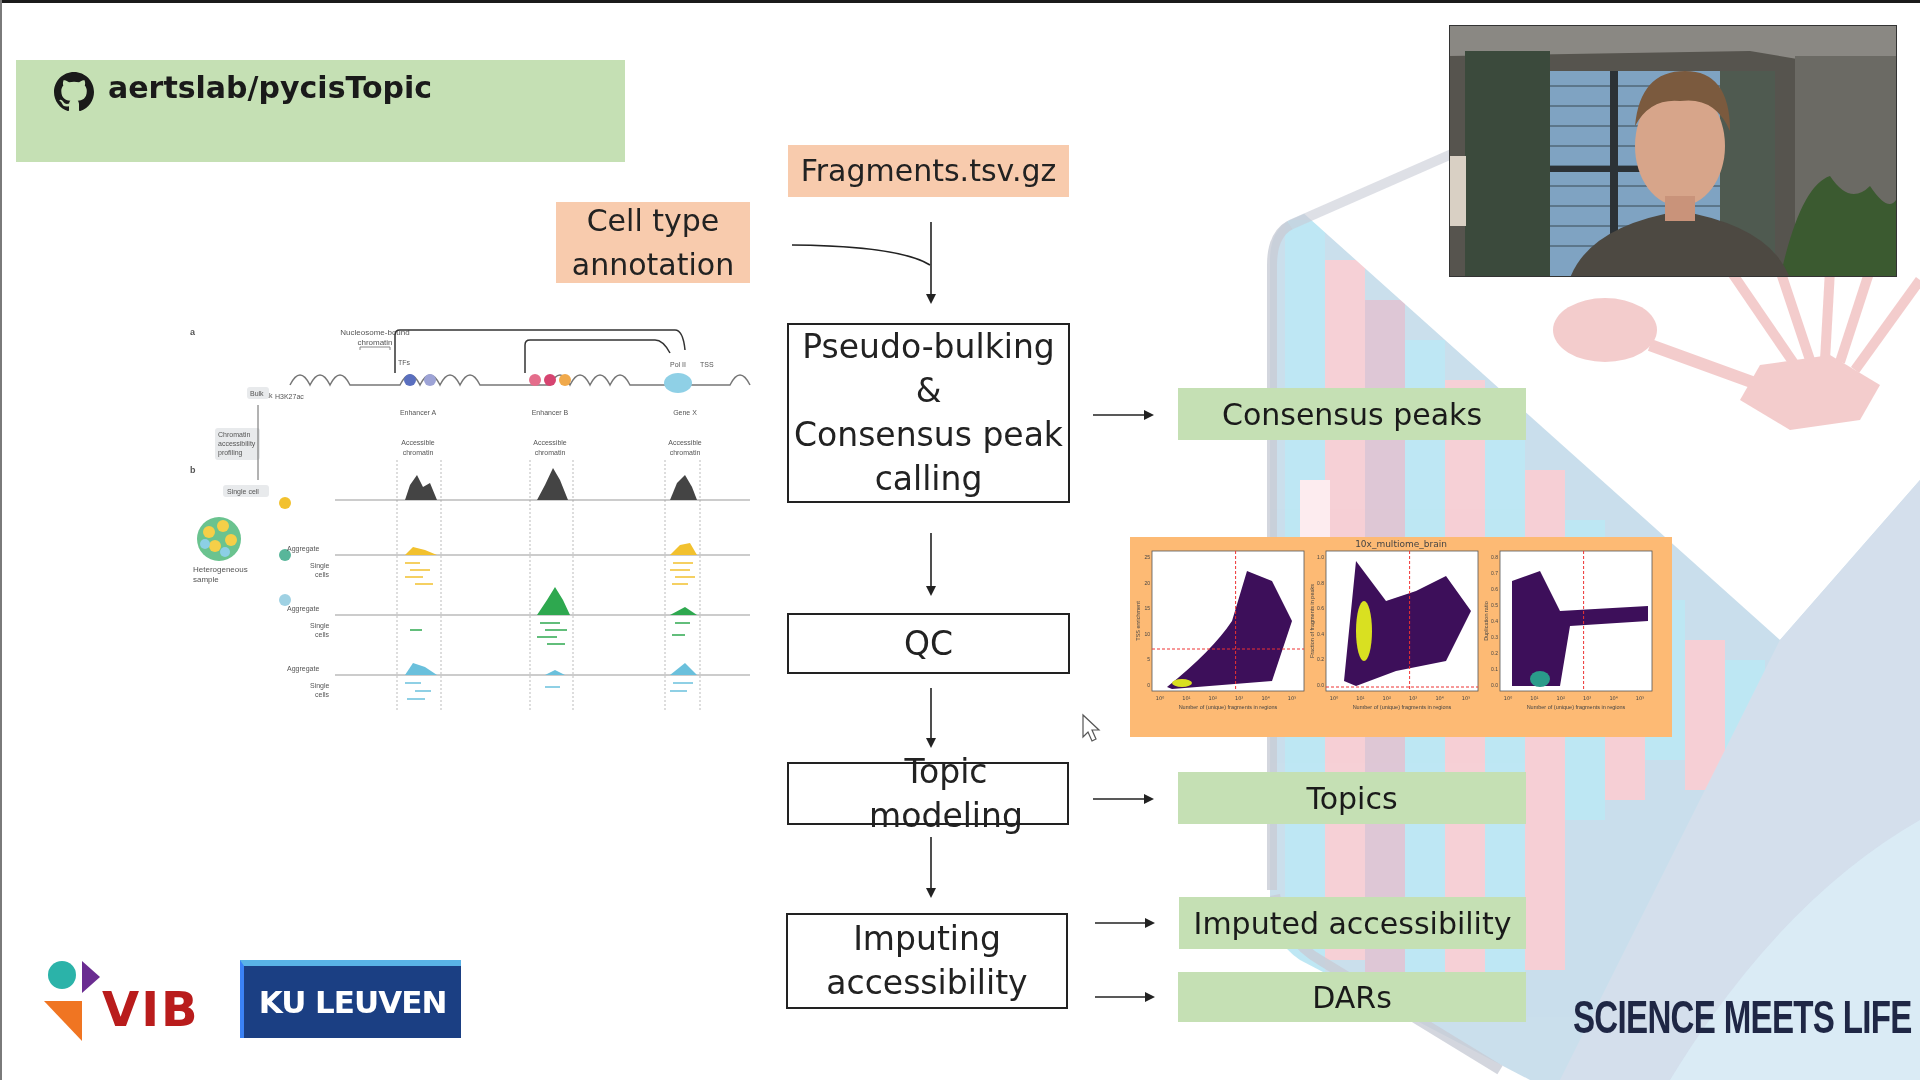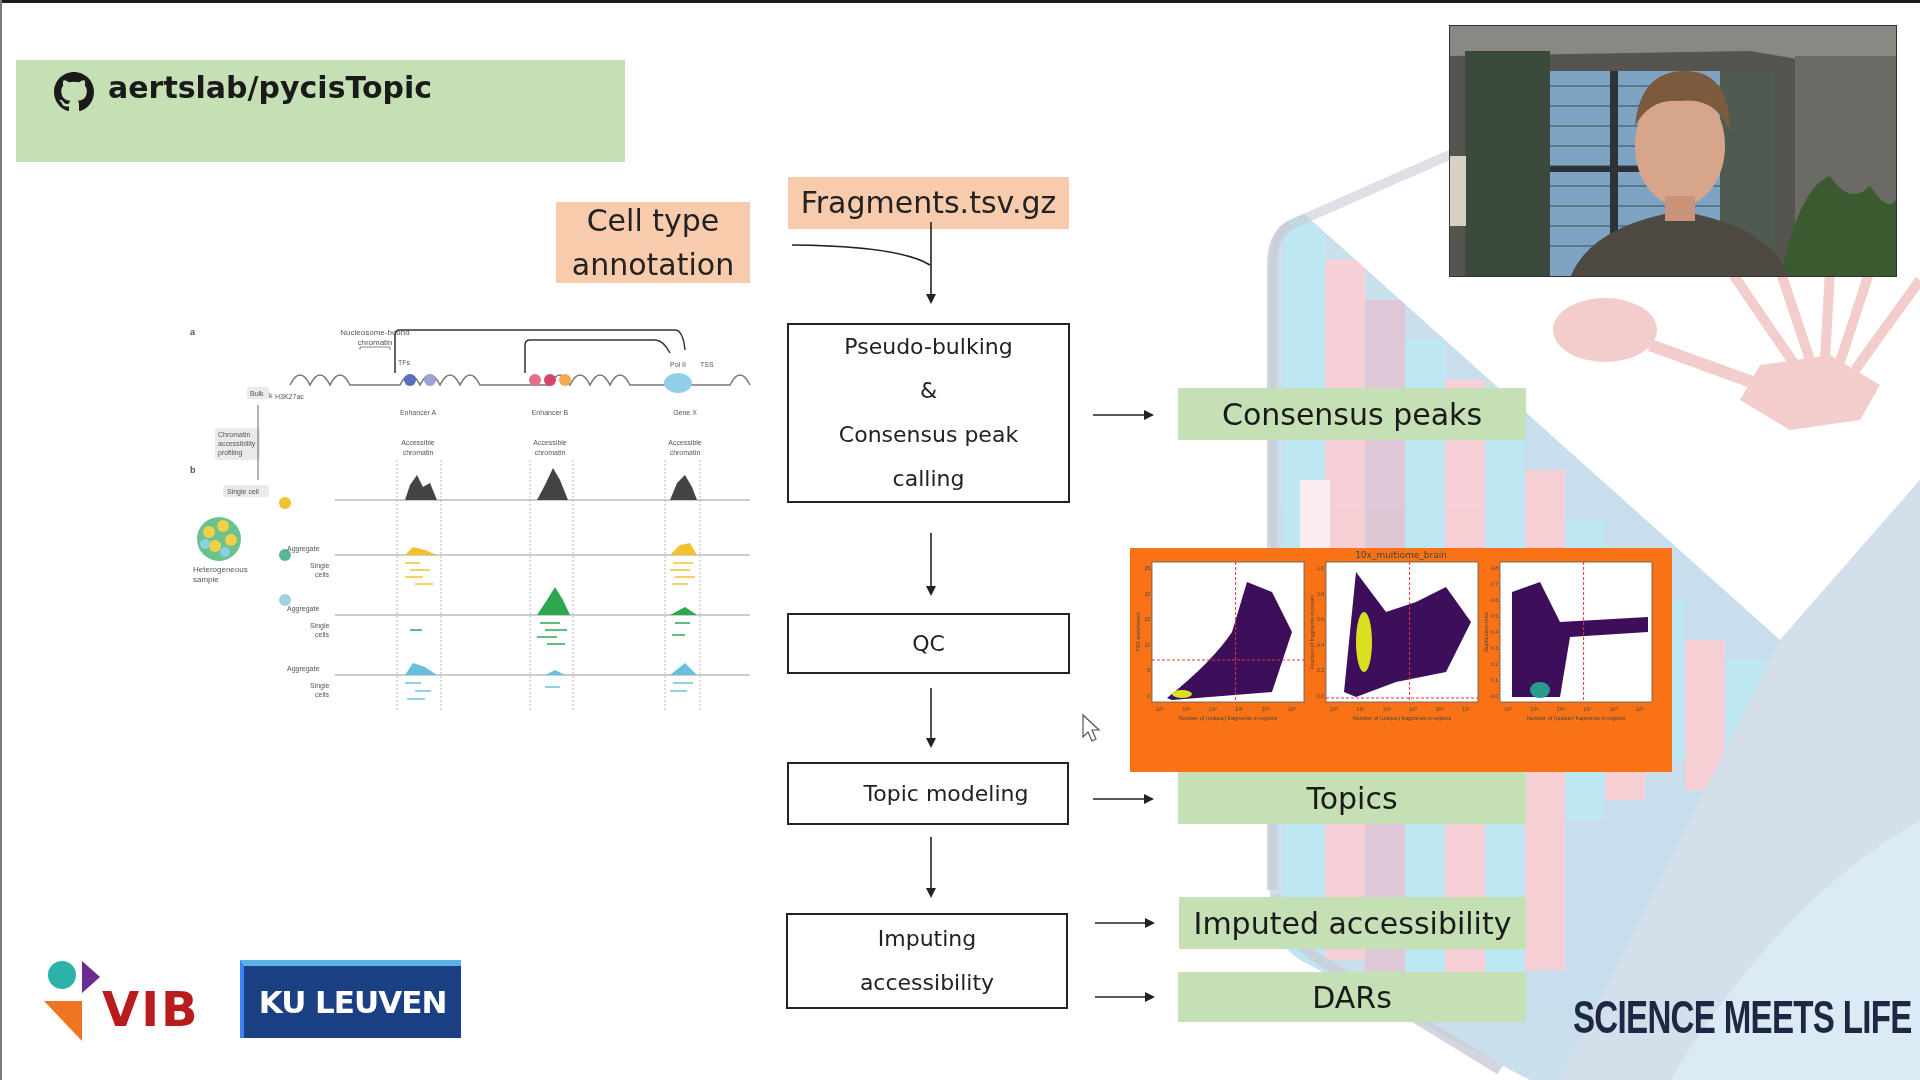--- a/index.html
+++ b/index.html
@@ -12,28 +12,28 @@
   
   #bg-deco { left: 0; top: 0; width: 1920px; height: 1080px; }
 
   .repo-box { left: 16px; top: 60px; width: 609px; height: 102px; background: #c5e0b4; }
   .repo-line1 { left: 92px; top: 10px; font-size: 30px; font-weight: bold; color: #1a1a1a; white-space: nowrap; }
   .repo-line2 { left: 92px; top: 52px; font-size: 29px; color: #1a1a1a; white-space: nowrap; }
   .gh-icon { left: 38px; top: 12px; width: 40px; height: 40px; }
 
   .orange { background: #f8cbad; display: flex; align-items: center; justify-content: center; text-align: center; font-size: 30px; line-height: 44px; color: #222; }
   .green { background: #c5e0b4; display: flex; align-items: center; justify-content: center; text-align: right; font-size: 30px; color: #1a1a1a; }
-  .stepbox { background: #ffffff; border: 2.5px solid #222; display: flex; align-items: center; justify-content: center; text-align: center; font-size: 22px; line-height: 44px; color: #222; }
+  .stepbox { background: #ffffff; border: 2.5px solid #222; display: flex; align-items: center; justify-content: center; text-align: center; font-size: 33px; line-height: 44px; color: #222; }
 
   #arrows { left: 0; top: 0; width: 1920px; height: 1080px; pointer-events: none; }
 
   .fig { left: 185px; top: 325px; width: 570px; height: 385px; }
   .fig text { font-family: "Liberation Sans", sans-serif; fill: #555; }
 
-  .qc { left: 1130px; top: 548px; width: 542px; height: 224px; background: #f97316; }
+  .qc { left: 1130px; top: 537px; width: 542px; height: 200px; background: #fdba74; }
   .qc-title { left: 0; top: 2px; width: 542px; text-align: center; font-size: 9px; color: #444; }
 
   .webcam { left: 1449px; top: 25px; width: 448px; height: 252px; background: #4b4a45; overflow: hidden; border: 1px solid #333; }
 
   .vib { left: 42px; top: 957px; width: 160px; height: 86px; }
   .vib-text { left: 60px; top: 24px; font-size: 48px; font-weight: bold; color: #b91c1c; letter-spacing: 2px; font-family: "DejaVu Sans", sans-serif; }
   .kul { left: 240px; top: 960px; width: 221px; height: 78px; background: #1b3f83; border-top: 6px solid #5ab3e6; border-left: 4px solid #3b82f6; display: flex; align-items: center; justify-content: center; }
   .kul-text { font-size: 31px; font-weight: bold; color: #ffffff; font-family: "DejaVu Sans", sans-serif; letter-spacing: -1px; }
 
   .sml { left: 1573px; top: 990px; font-size: 46px; font-weight: bold; color: #1f2745; font-family: "Liberation Sans", sans-serif; transform: scaleX(0.72); transform-origin: left top; letter-spacing: -1px; white-space: nowrap; }
@@ -93,21 +93,21 @@
 <div class="abs topbar"></div>
 <div class="abs leftedge"></div>
 
 <div class="abs repo-box">
   <svg class="abs gh-icon" viewBox="0 0 16 16">
     <path fill="#1a1a1a" d="M8 0C3.58 0 0 3.58 0 8c0 3.54 2.29 6.53 5.47 7.59.4.07.55-.17.55-.38 0-.19-.01-.82-.01-1.49-2.01.37-2.53-.49-2.69-.94-.09-.23-.48-.94-.82-1.13-.28-.15-.68-.52-.01-.53.63-.01 1.08.58 1.23.82.72 1.21 1.87.87 2.33.66.07-.52.28-.87.51-1.07-1.78-.2-3.64-.89-3.64-3.95 0-.87.31-1.59.82-2.15-.08-.2-.36-1.02.08-2.12 0 0 .67-.21 2.2.82.64-.18 1.32-.27 2-.27.68 0 1.36.09 2 .27 1.53-1.04 2.2-.82 2.2-.82.44 1.1.16 1.92.08 2.12.51.56.82 1.27.82 2.15 0 3.07-1.87 3.75-3.65 3.95.29.25.54.73.54 1.48 0 1.07-.01 1.93-.01 2.2 0 .21.15.46.55.38A8.013 8.013 0 0016 8c0-4.42-3.58-8-8-8z"></path>
   </svg>
   <div class="abs repo-line1">aertslab/pycisTopic</div>
 </div>
 
-<div class="abs orange" style="left:788px;top:145px;width:281px;height:52px;margin-top:32px;">
+<div class="abs orange" style="left:788px;top:145px;width:281px;height:52px;">
   <span>Fragments.tsv.gz</span>
 </div>
 <div class="abs orange" style="left:556px;top:202px;width:194px;height:81px;flex-direction:column;">
   <span>Cell type</span>
   <span>annotation</span>
 </div>
 
 <div class="abs stepbox" style="left:787px;top:323px;width:283px;height:180px;flex-direction:column;">
   <span>Pseudo-bulking</span>
   <span>&amp;</span>

